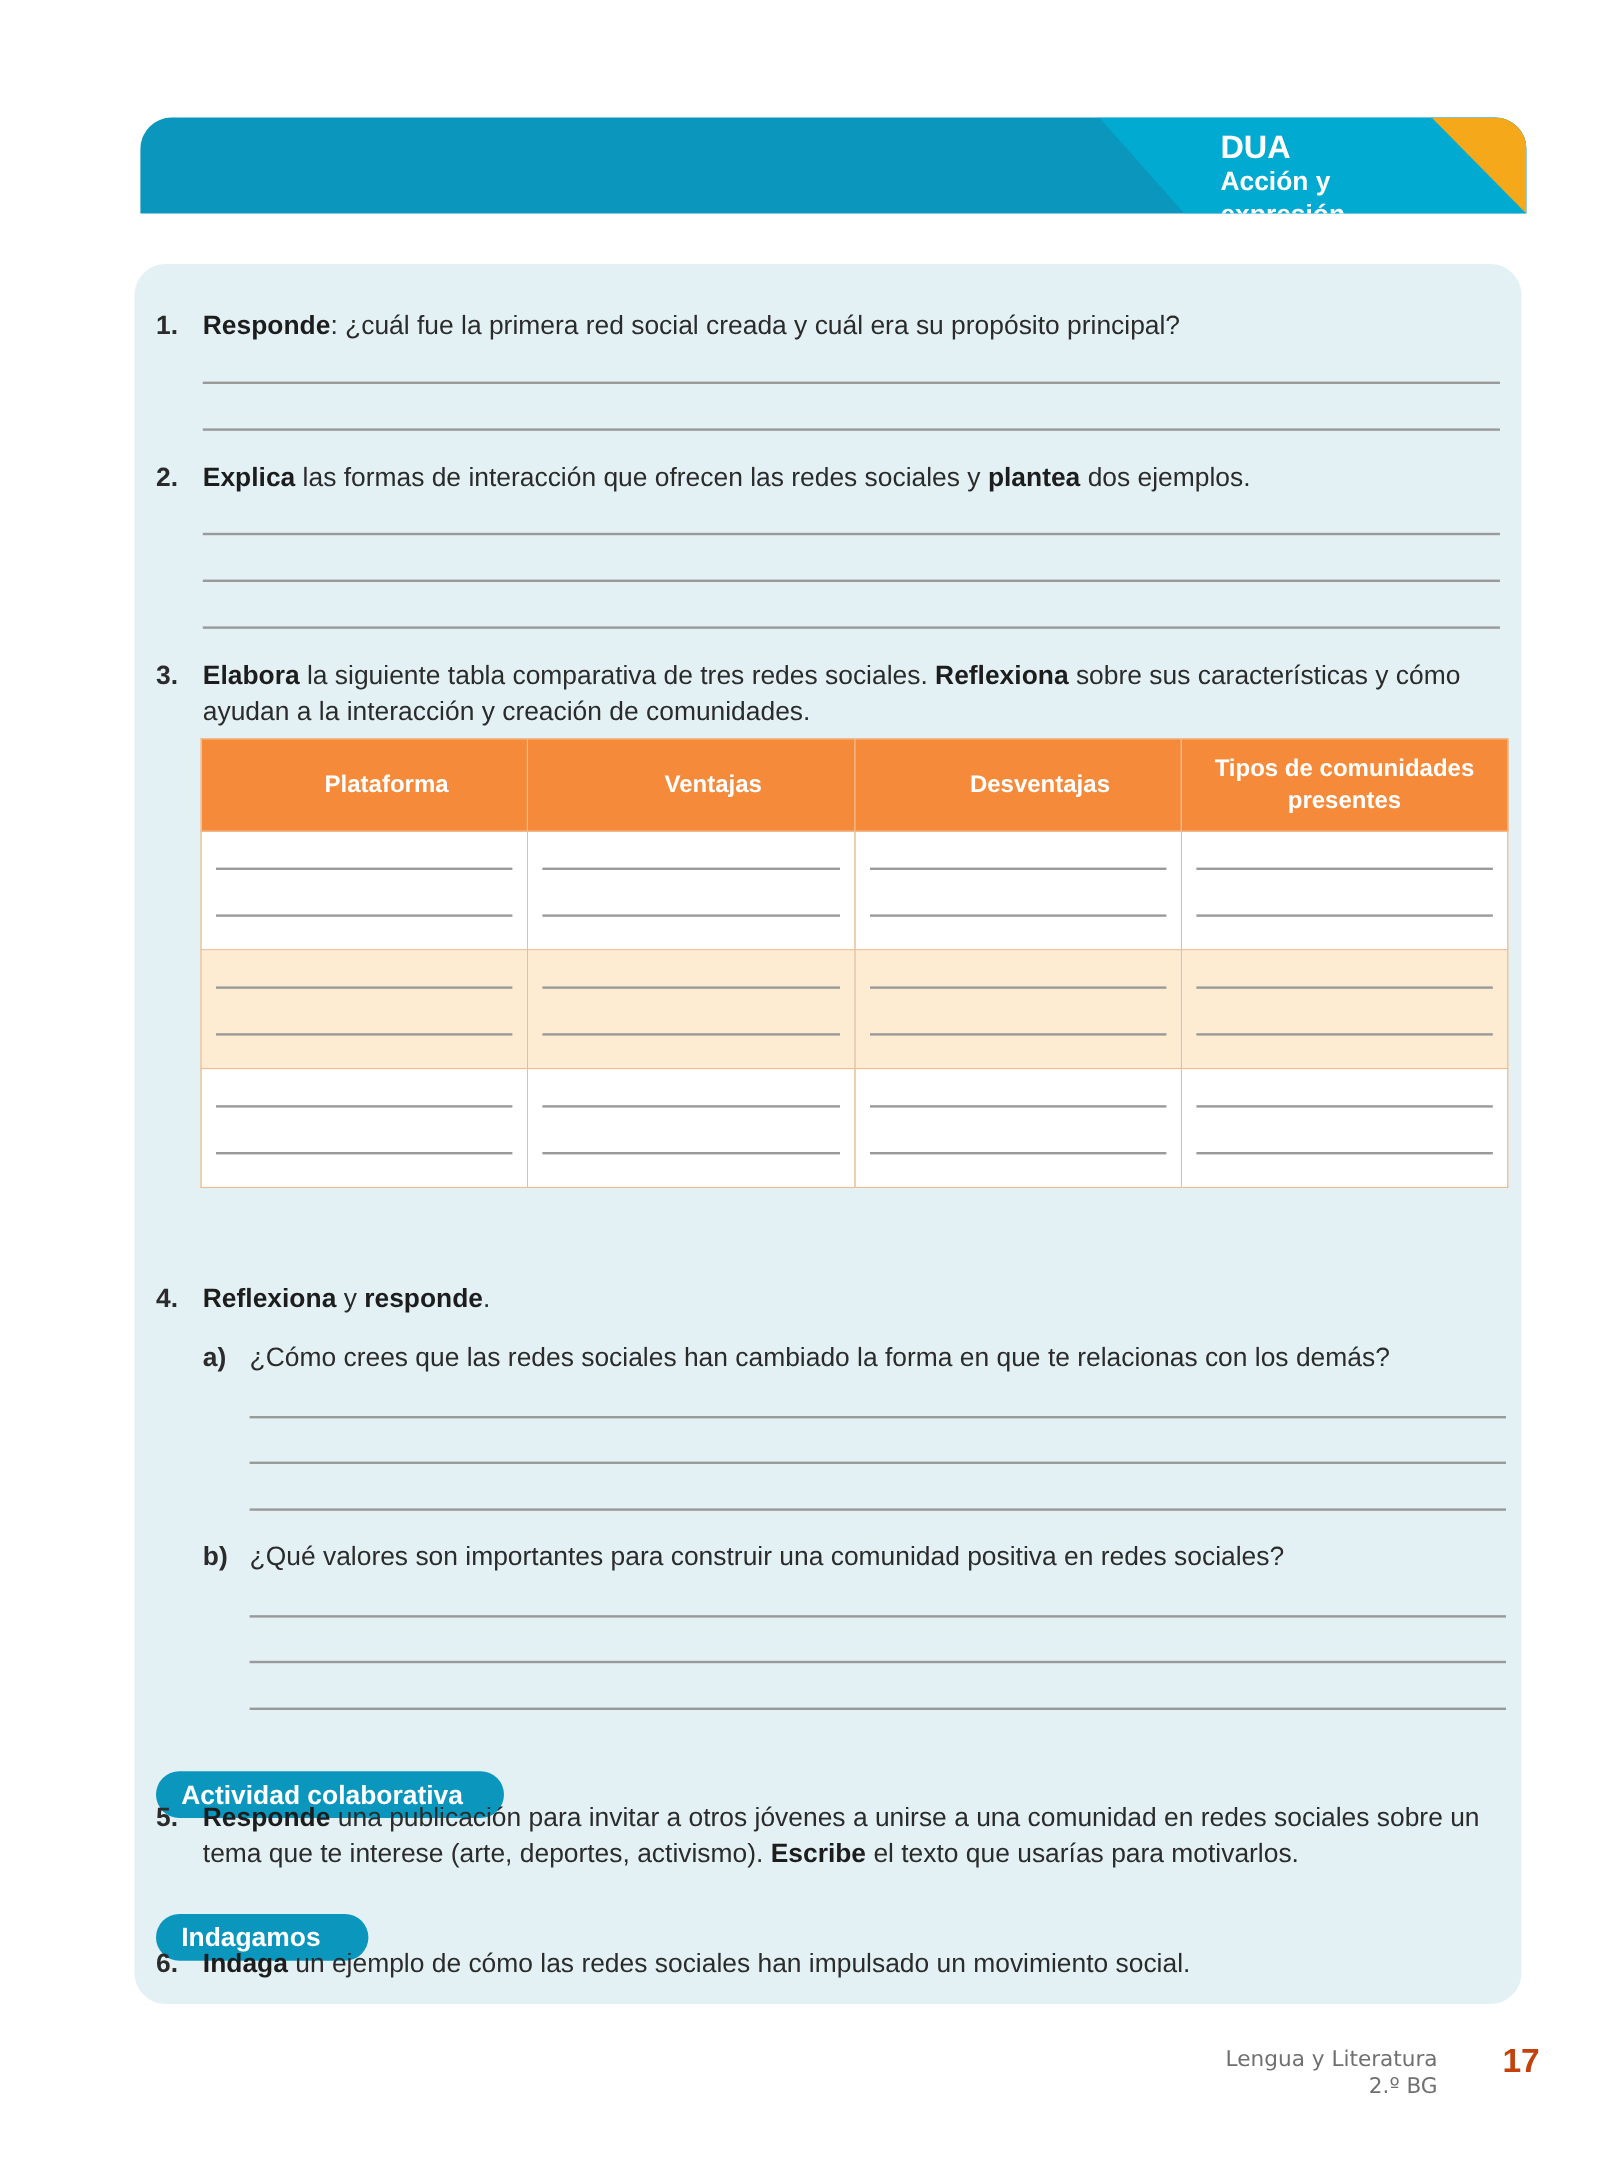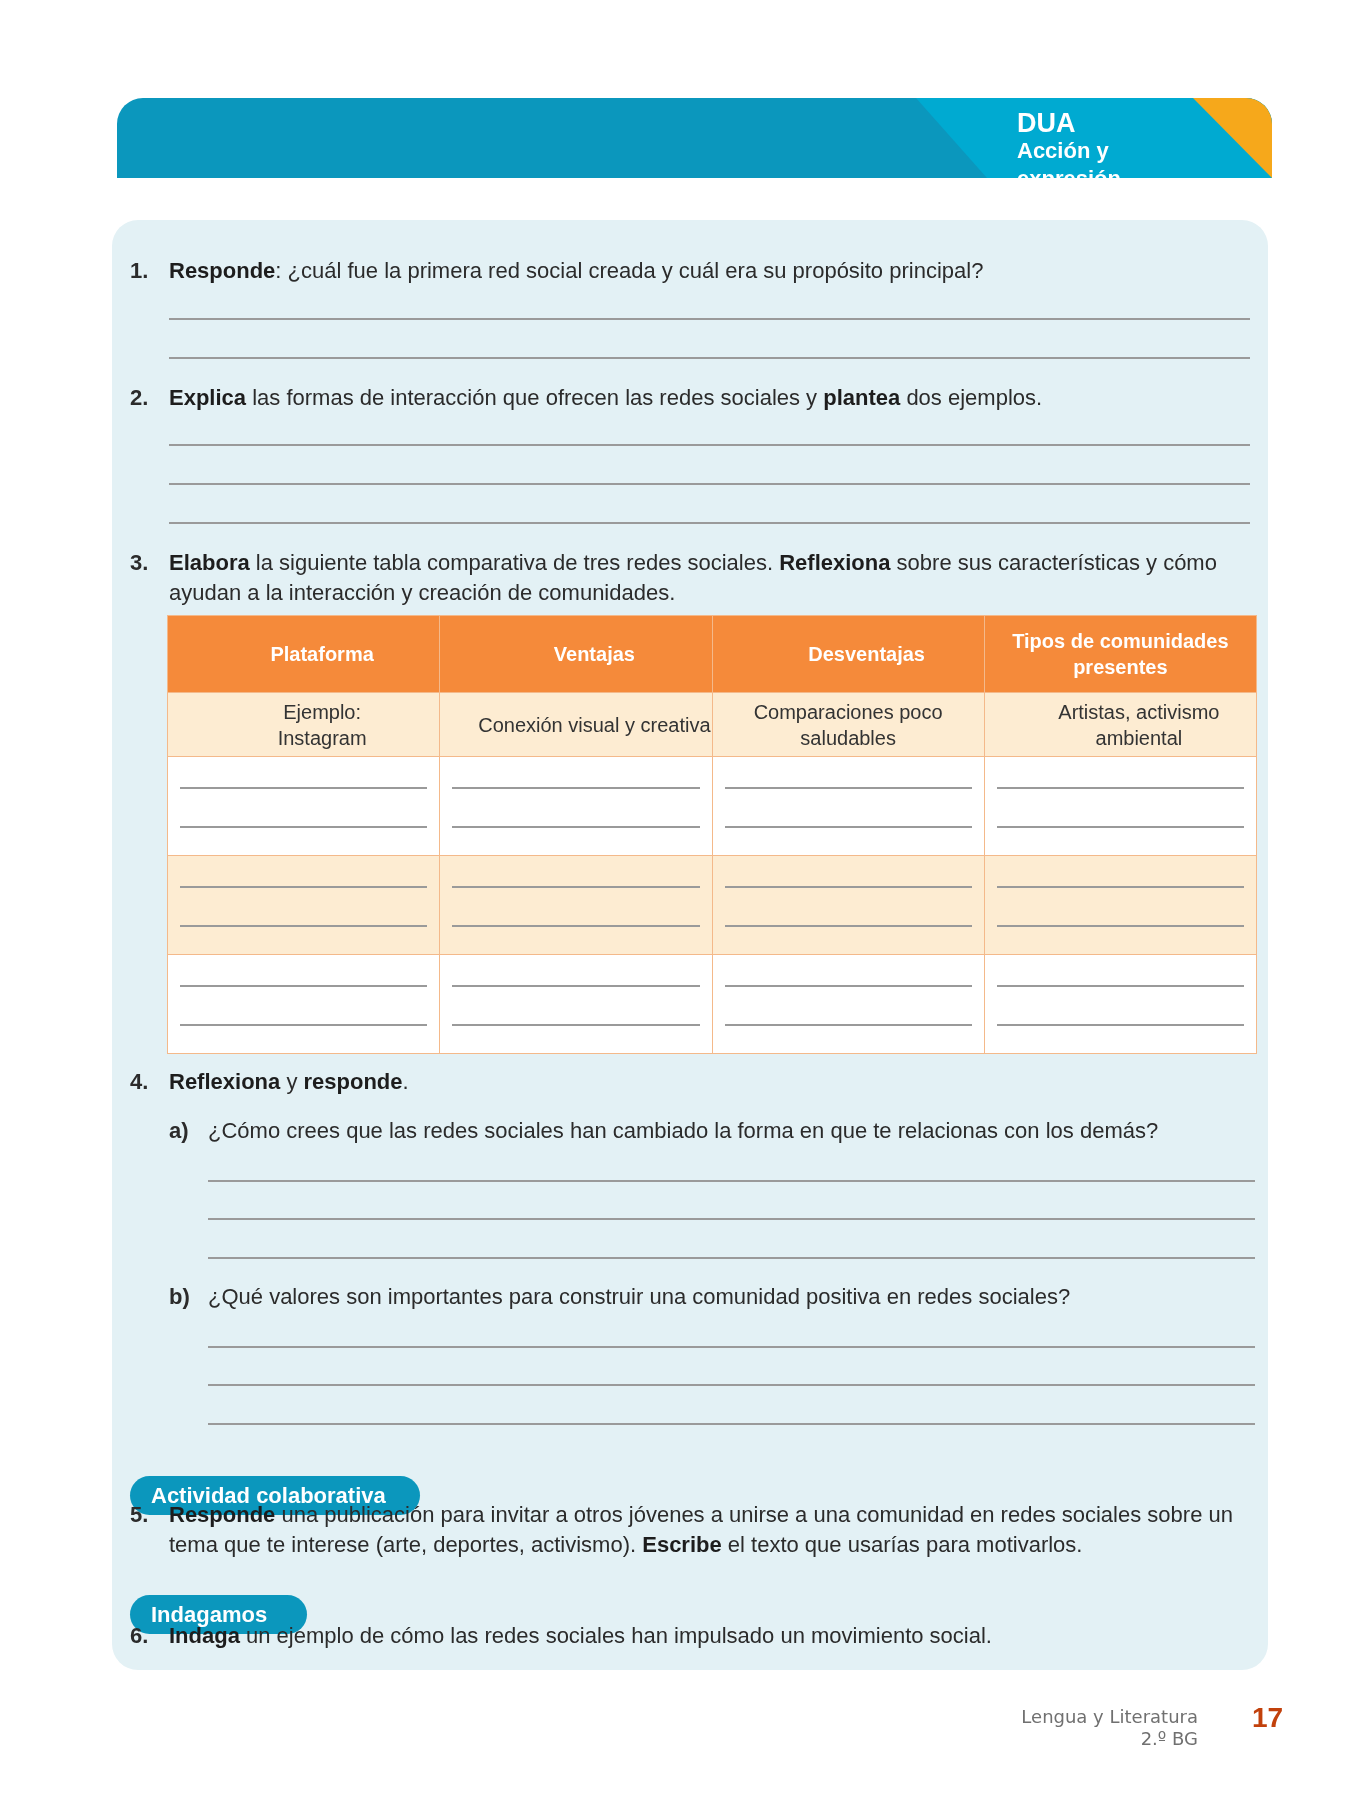--- a/index.html
+++ b/index.html
@@ -114,27 +114,20 @@
       <col>
       <col>
     </colgroup>
   <tbody>
       <tr>
     <th>Plataforma</th>
     <th>Ventajas</th>
     <th>Desventajas</th>
     <th style="padding:12px 18px;">Tipos de comunidades presentes</th>
   </tr>
-  <tr class="example">
-    <td style="white-space:pre-line;">Ejemplo:
-Instagram</td>
-    <td>Conexión visual y creativa</td>
-    <td style="padding:0 30px;">Comparaciones poco saludables</td>
-    <td>Artistas, activismo ambiental</td>
-  </tr>
   <tr class="blank white">
     <td>
           <span class="cell-line l1"></span>
           <span class="cell-line l2"></span>
         </td>
     <td>
           <span class="cell-line l1"></span>
           <span class="cell-line l2"></span>
         </td>
     <td>

